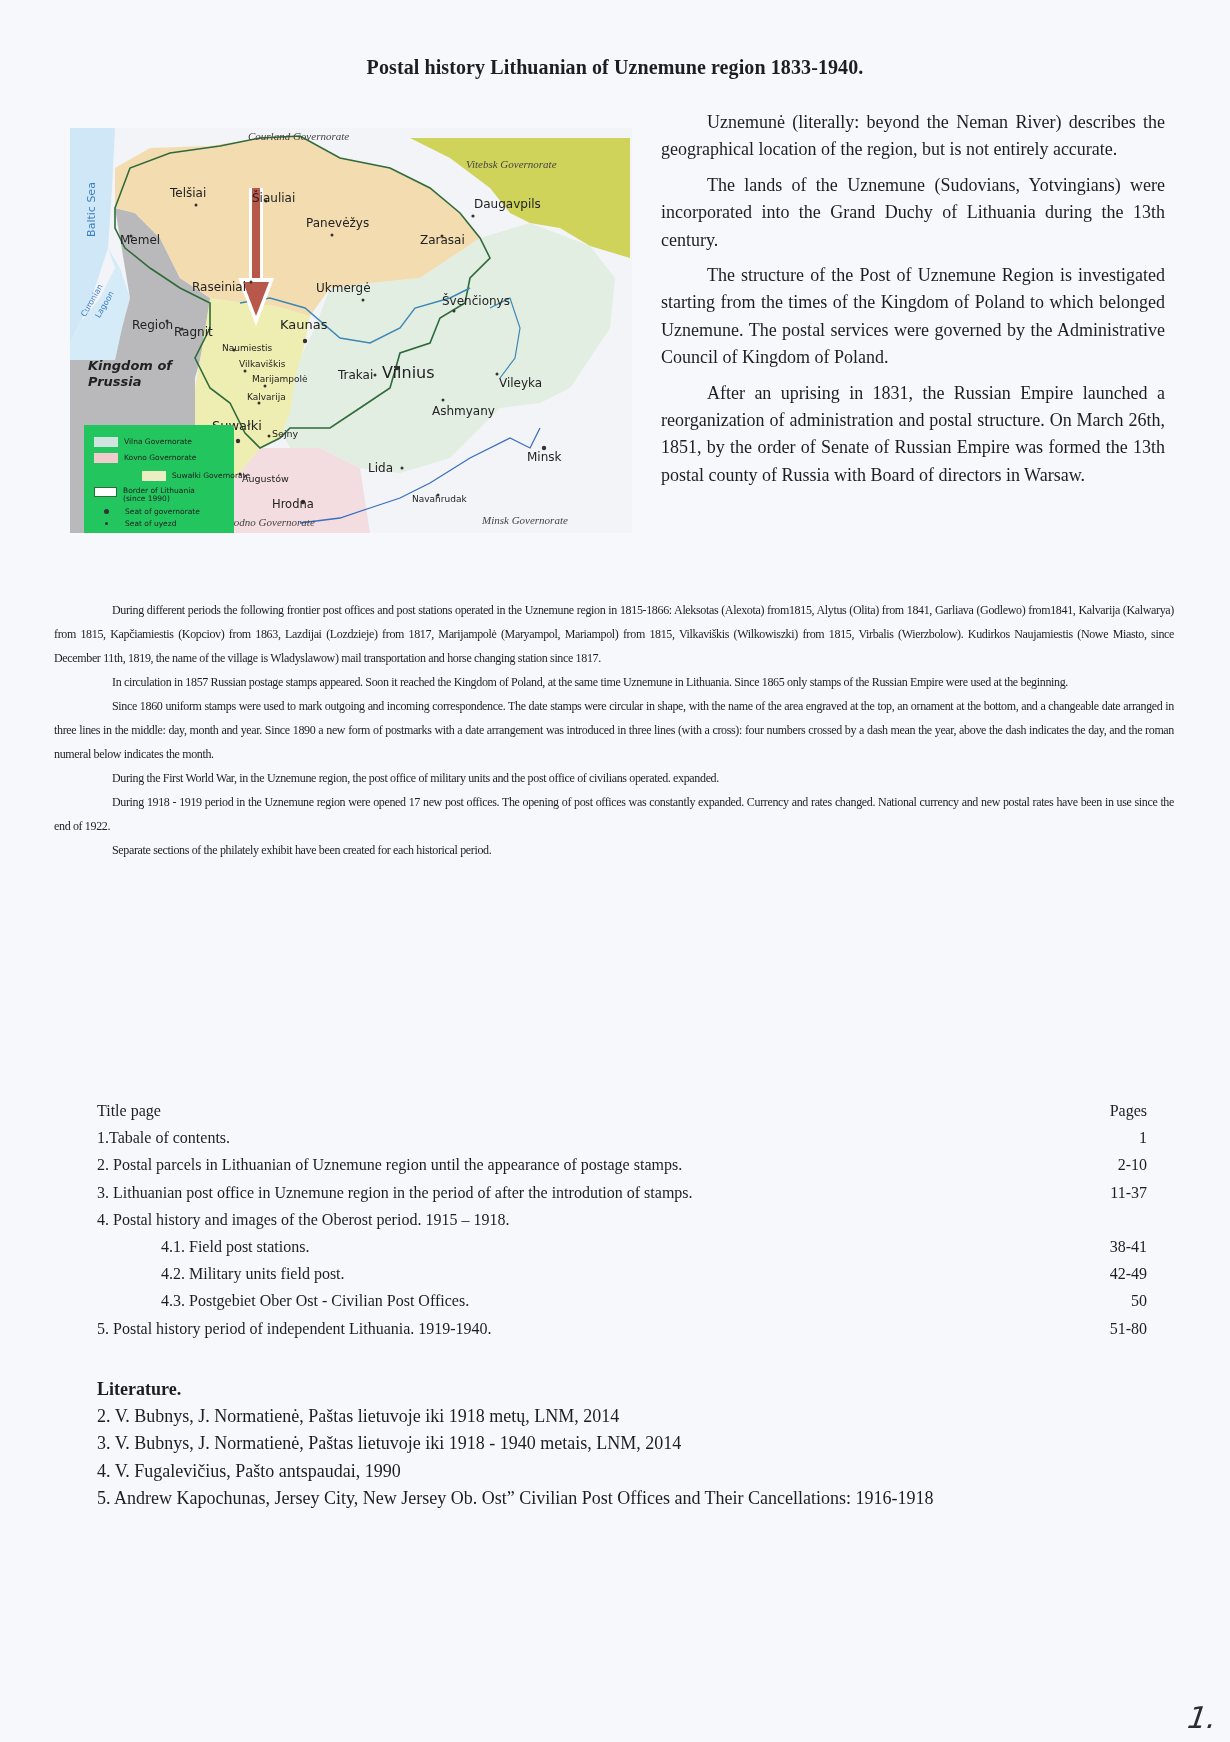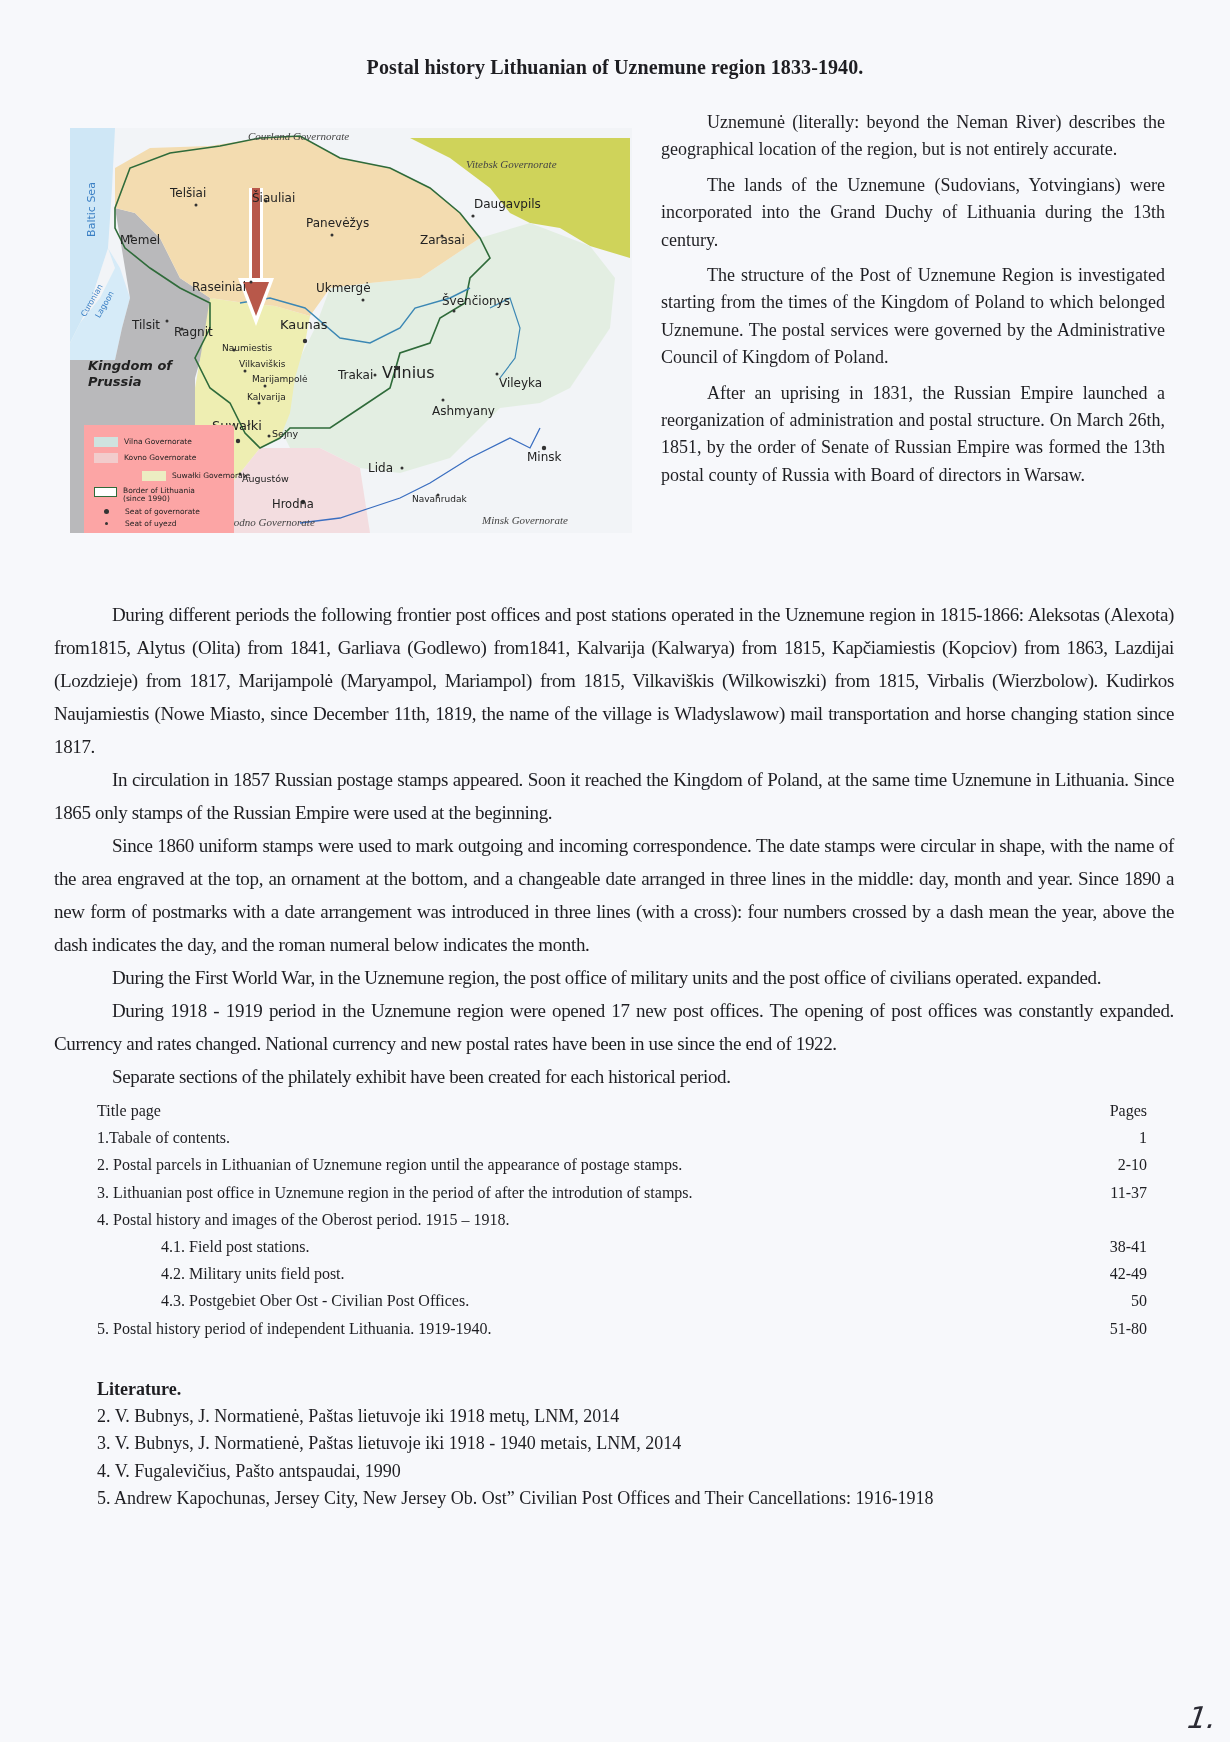--- a/index.html
+++ b/index.html
@@ -19,38 +19,38 @@
   }
   .map svg { position:absolute; left:0; top:0; }
   .ml { position:absolute; font-family:"DejaVu Sans", sans-serif; font-size:12px; color:#222; white-space:nowrap; }
   .ml.gov { font-family:"Liberation Serif", serif; font-style:italic; font-size:11px; color:#444; }
   .ml.big { font-size:16px; }
   .ml.mid { font-size:13px; }
   .ml.sea { color:#3a7fc4; font-size:11px; }
   .ml.prussia { font-size:13px; font-weight:bold; font-style:italic; line-height:16px; color:#222; }
   .legend {
     position:absolute; left:14px; top:297px; width:150px; height:110px;
-    background:#fca5a5; border-top-right-radius:4px;
+    background:#22c55e; border-top-right-radius:4px;
   }
   .lg-row { position:absolute; left:10px; font-family:"DejaVu Sans", sans-serif; font-size:7.5px; color:#222; white-space:nowrap; }
   .sw { display:inline-block; width:24px; height:10px; vertical-align:middle; margin-right:6px; }
   .dotbig { display:inline-block; width:5px; height:5px; border-radius:50%; background:#333; margin:0 16px 0 10px; vertical-align:middle; }
   .dotsmall { display:inline-block; width:3px; height:3px; border-radius:50%; background:#333; margin:0 17px 0 11px; vertical-align:middle; }
 
   
   .intro {
     position:absolute; left:653px; top:101px; width:520px;
     font-size:18px; line-height:27.4px; text-align:justify;
   }
   .intro p { margin:8px; text-indent:46px; }
 
   
   .body {
     position:absolute; left:54px; top:598px; width:1120px;
-    font-size:19px; line-height:33px; text-align:justify;
+    font-size:12px; line-height:24px; text-align:justify;
     font-stretch:condensed;
   }
   .body p { margin:0; text-indent:58px; letter-spacing:-0.35px; }
 
   
   .toc { position:absolute; left:97px; top:1097px; width:1050px; font-size:16px; }
   .toc-row { position:relative; height:27.2px; line-height:27.2px; white-space:nowrap; }
   .toc-row .lbl { position:absolute; left:0; }
   .toc-row.sub .lbl { left:44px;margin-left:20px; }
   .toc-row .pg { position:absolute; right:0; text-align:right; }
@@ -149,21 +149,21 @@
 
   <span class="ml" style="left:100px;top:58px;">Telšiai</span>
   <span class="ml" style="left:182px;top:63px;">Šiauliai</span>
   <span class="ml" style="left:236px;top:88px;">Panevėžys</span>
   <span class="ml" style="left:404px;top:69px;">Daugavpils</span>
   <span class="ml" style="left:350px;top:105px;">Zarasai</span>
   <span class="ml" style="left:50px;top:105px;">Memel</span>
   <span class="ml" style="left:122px;top:152px;">Raseiniai</span>
   <span class="ml" style="left:246px;top:153px;">Ukmergė</span>
   <span class="ml" style="left:372px;top:166px;">Švenčionys</span>
-  <span class="ml" style="left:62px;top:190px;">Tilsit</span>
+  <span class="ml" style="left:62px;top:190px;">Region</span>
   <span class="ml" style="left:104px;top:197px;">Ragnit</span>
   <span class="ml mid" style="left:210px;top:189px;">Kaunas</span>
   <span class="ml" style="left:152px;top:215px;font-size:9px;">Naumiestis</span>
   <span class="ml" style="left:169px;top:231px;font-size:9px;">Vilkaviškis</span>
   <span class="ml" style="left:182px;top:246px;font-size:9px;">Marijampolė</span>
   <span class="ml" style="left:177px;top:264px;font-size:9px;">Kalvarija</span>
   <span class="ml" style="left:268px;top:240px;">Trakai</span>
   <span class="ml big" style="left:312px;top:235px;">Vilnius</span>
   <span class="ml" style="left:429px;top:248px;">Vileyka</span>
   <span class="ml" style="left:362px;top:276px;">Ashmyany</span>

